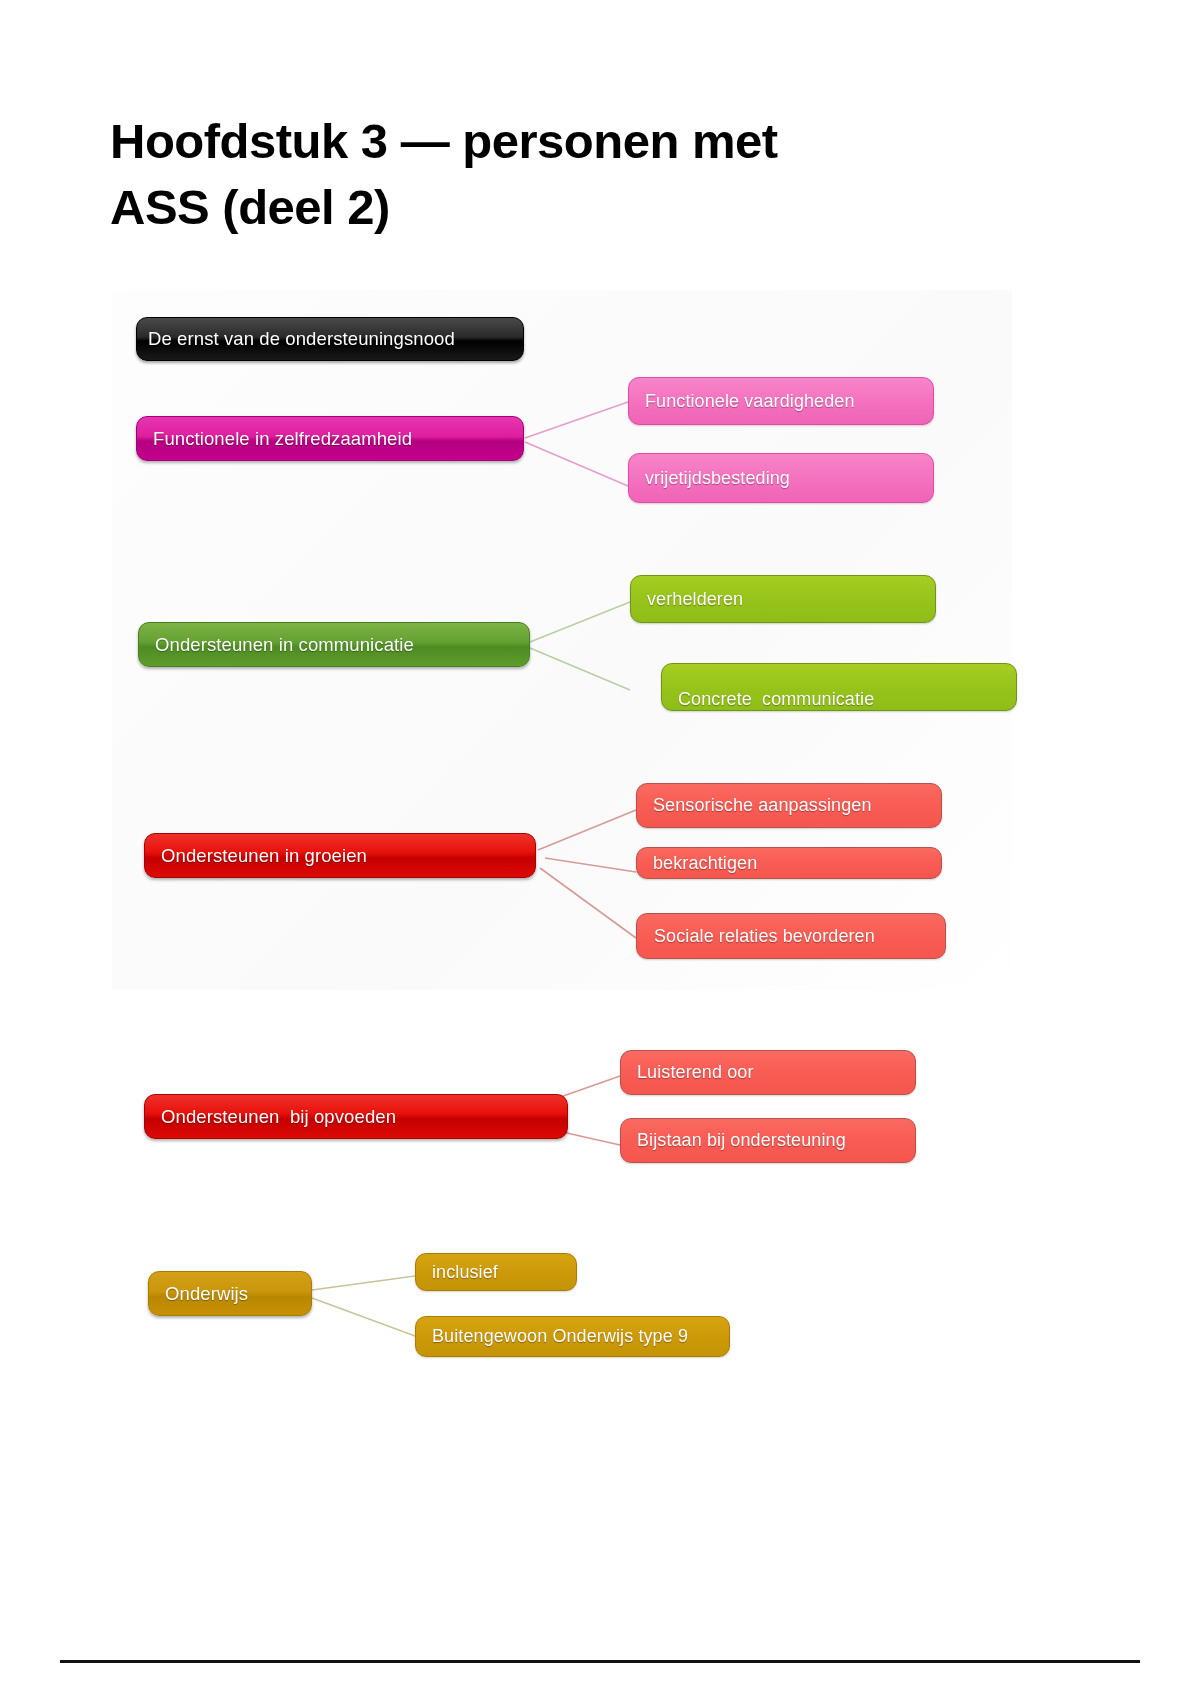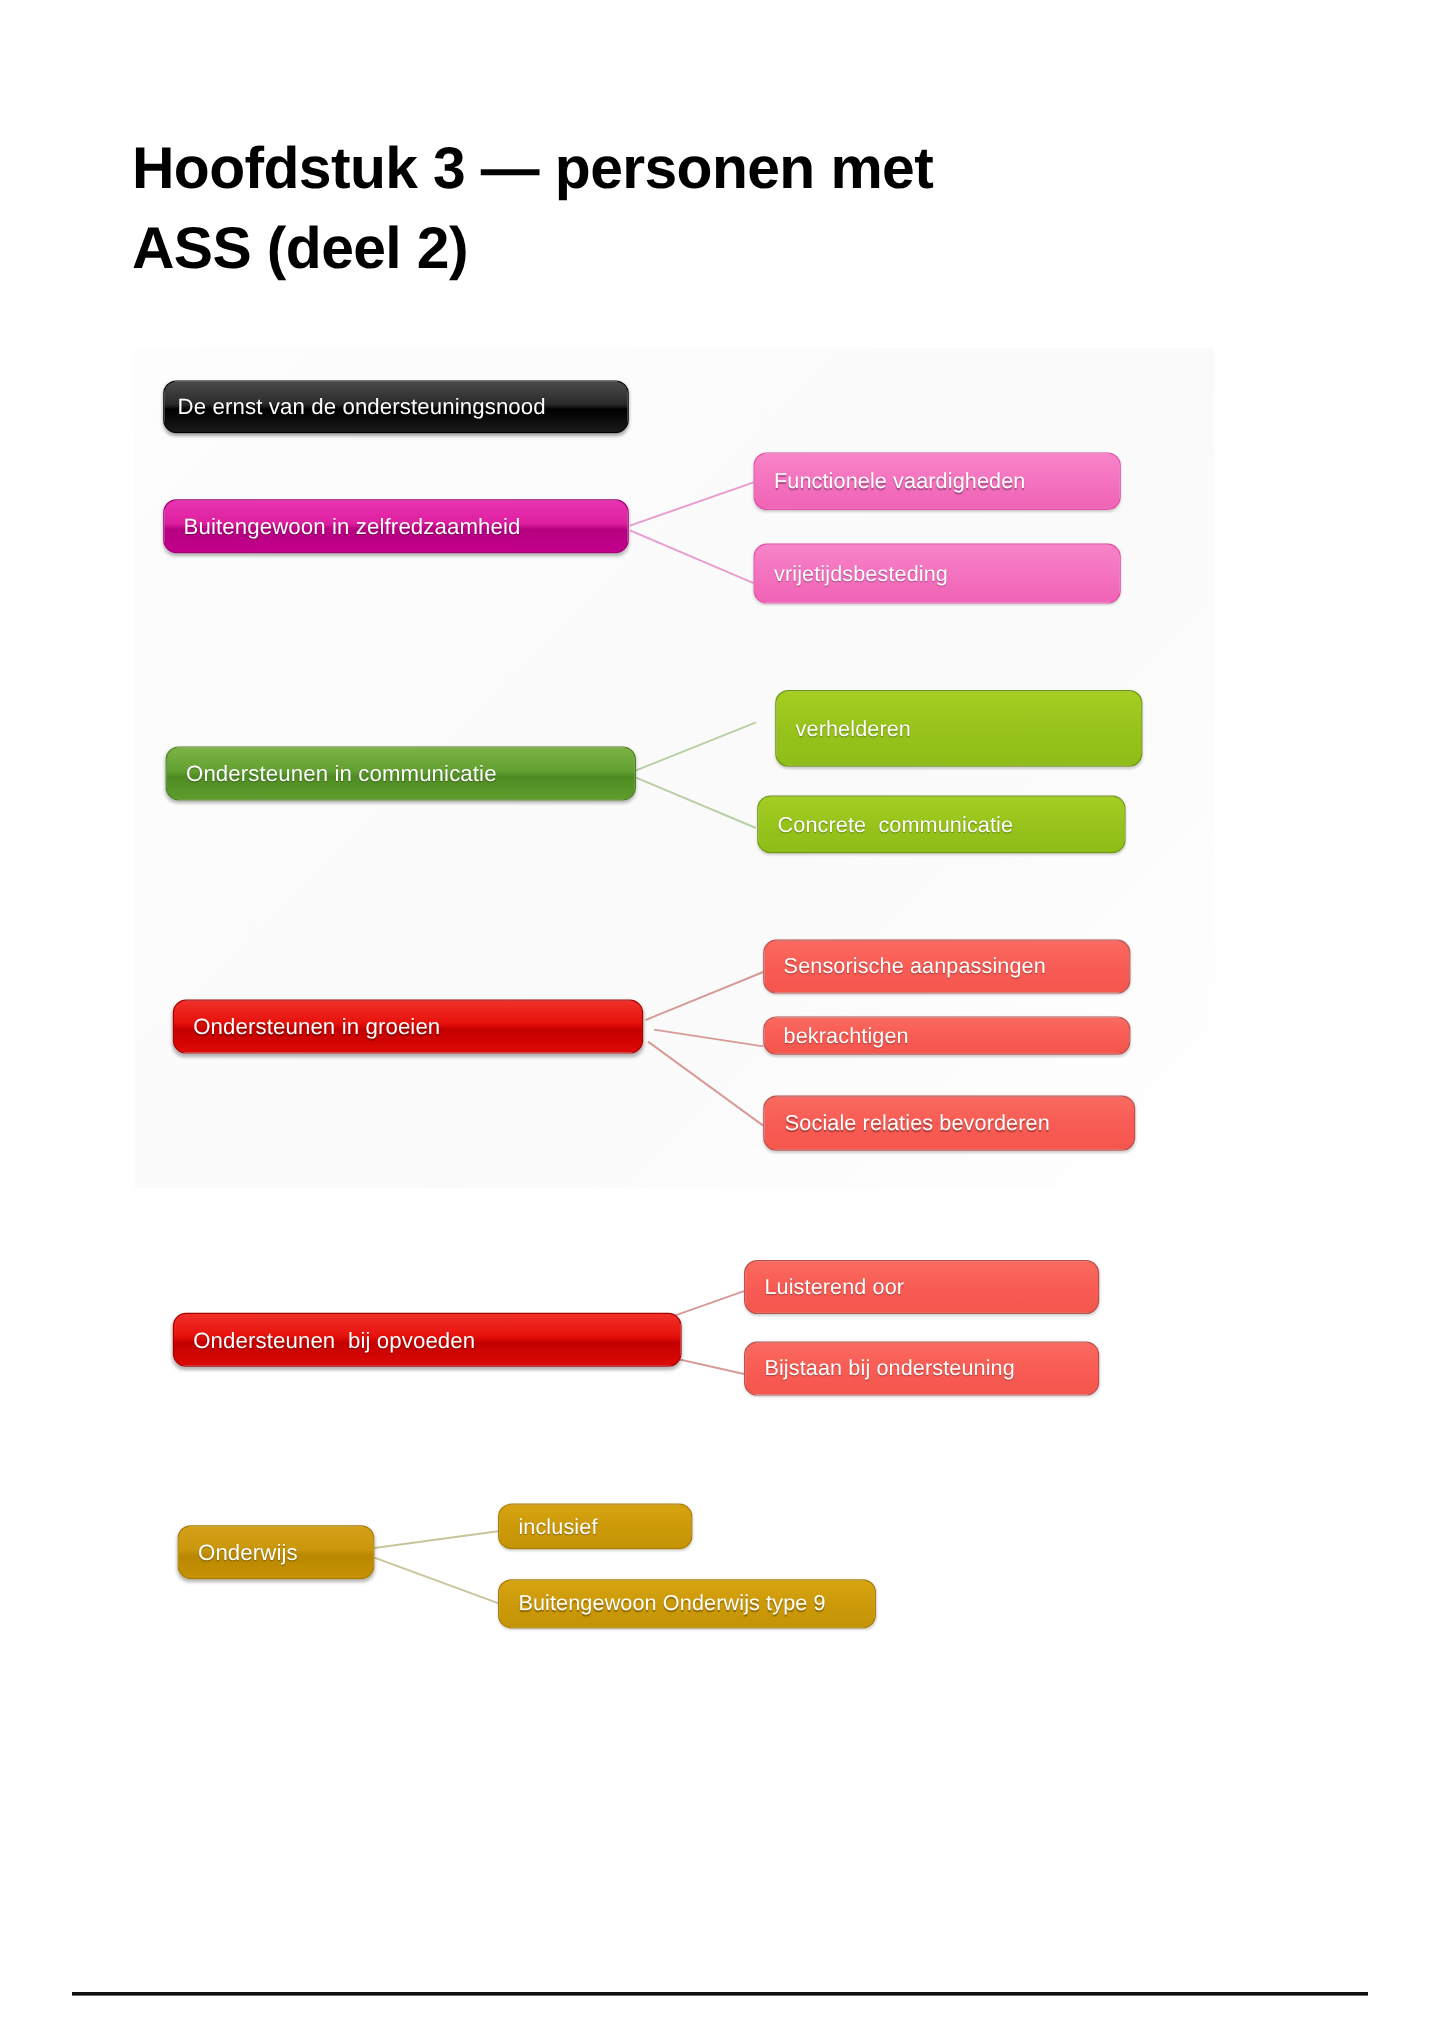--- a/index.html
+++ b/index.html
@@ -179,40 +179,40 @@
 
       <line x1="312" y1="1000" x2="415" y2="986" stroke="#c9c49a" stroke-width="1.6"></line>
       <line x1="312" y1="1008" x2="415" y2="1046" stroke="#c9c49a" stroke-width="1.6"></line>
     </svg>
 
     <div class="node n-black" style="left:136px; top:27px; width:388px; height:44px;">
       <span>De ernst van de ondersteuningsnood</span>
     </div>
 
     <div class="node n-magenta" style="left:136px; top:126px; width:388px; height:45px;">
-      <span>Buitengewoon in zelfredzaamheid</span>
+      <span>Functionele in zelfredzaamheid</span>
     </div>
 
     <div class="node n-pink small" style="left:628px; top:87px; width:306px; height:48px;">
       <span>Functionele vaardigheden</span>
     </div>
 
     <div class="node n-pink small" style="left:628px; top:163px; width:306px; height:50px;">
       <span>vrijetijdsbesteding</span>
     </div>
 
     <div class="node n-green" style="left:138px; top:332px; width:392px; height:45px;">
       <span>Ondersteunen in communicatie</span>
     </div>
 
-    <div class="node n-lgreen small" style="left:630px; top:285px; width:306px; height:64px;margin-left:16px;">
+    <div class="node n-lgreen small" style="left:630px; top:285px; width:306px; height:48px;">
       <span>verhelderen</span>
     </div>
 
-    <div class="node n-lgreen small" style="left:631px; top:373px; width:307px; height:48px;">
+    <div class="node n-lgreen small" style="left:661px; top:373px; width:356px; height:48px;align-items:flex-end;">
       <span>Concrete  communicatie</span>
     </div>
 
     <div class="node n-red" style="left:144px; top:543px; width:392px; height:45px;">
       <span>Ondersteunen in groeien</span>
     </div>
 
     <div class="node n-salmon small" style="left:636px; top:493px; width:306px; height:45px;">
       <span>Sensorische aanpassingen</span>
     </div>

